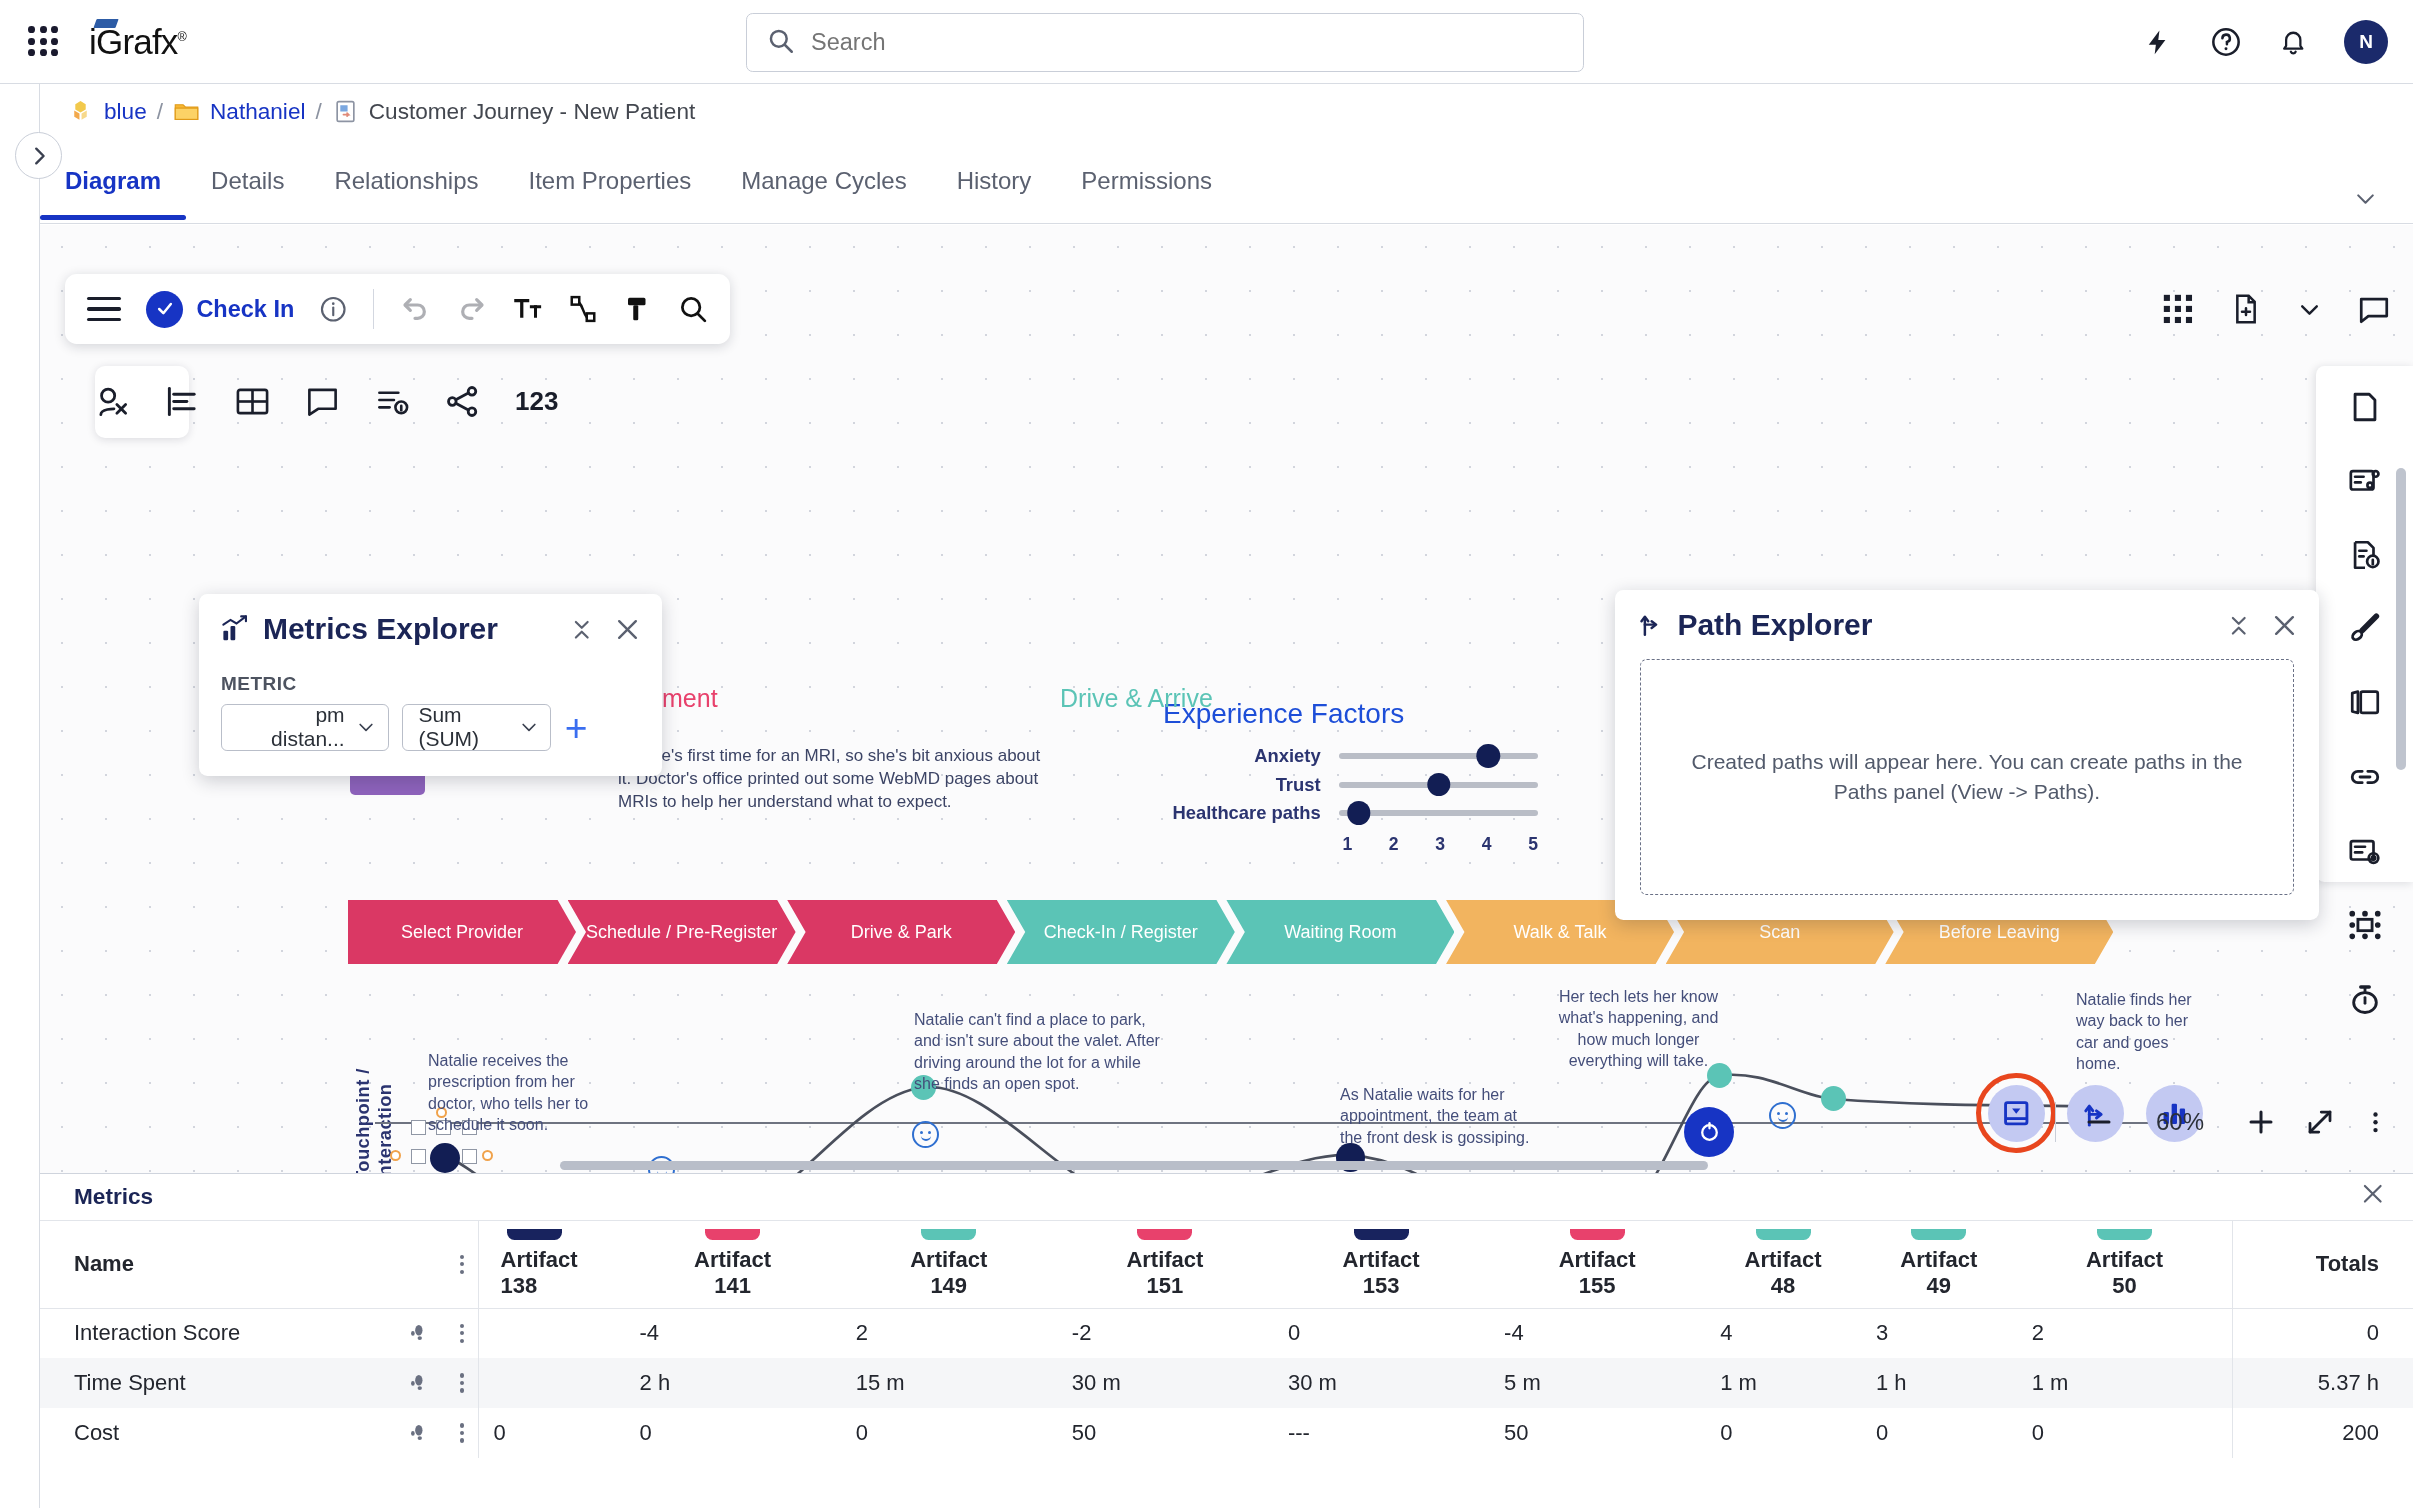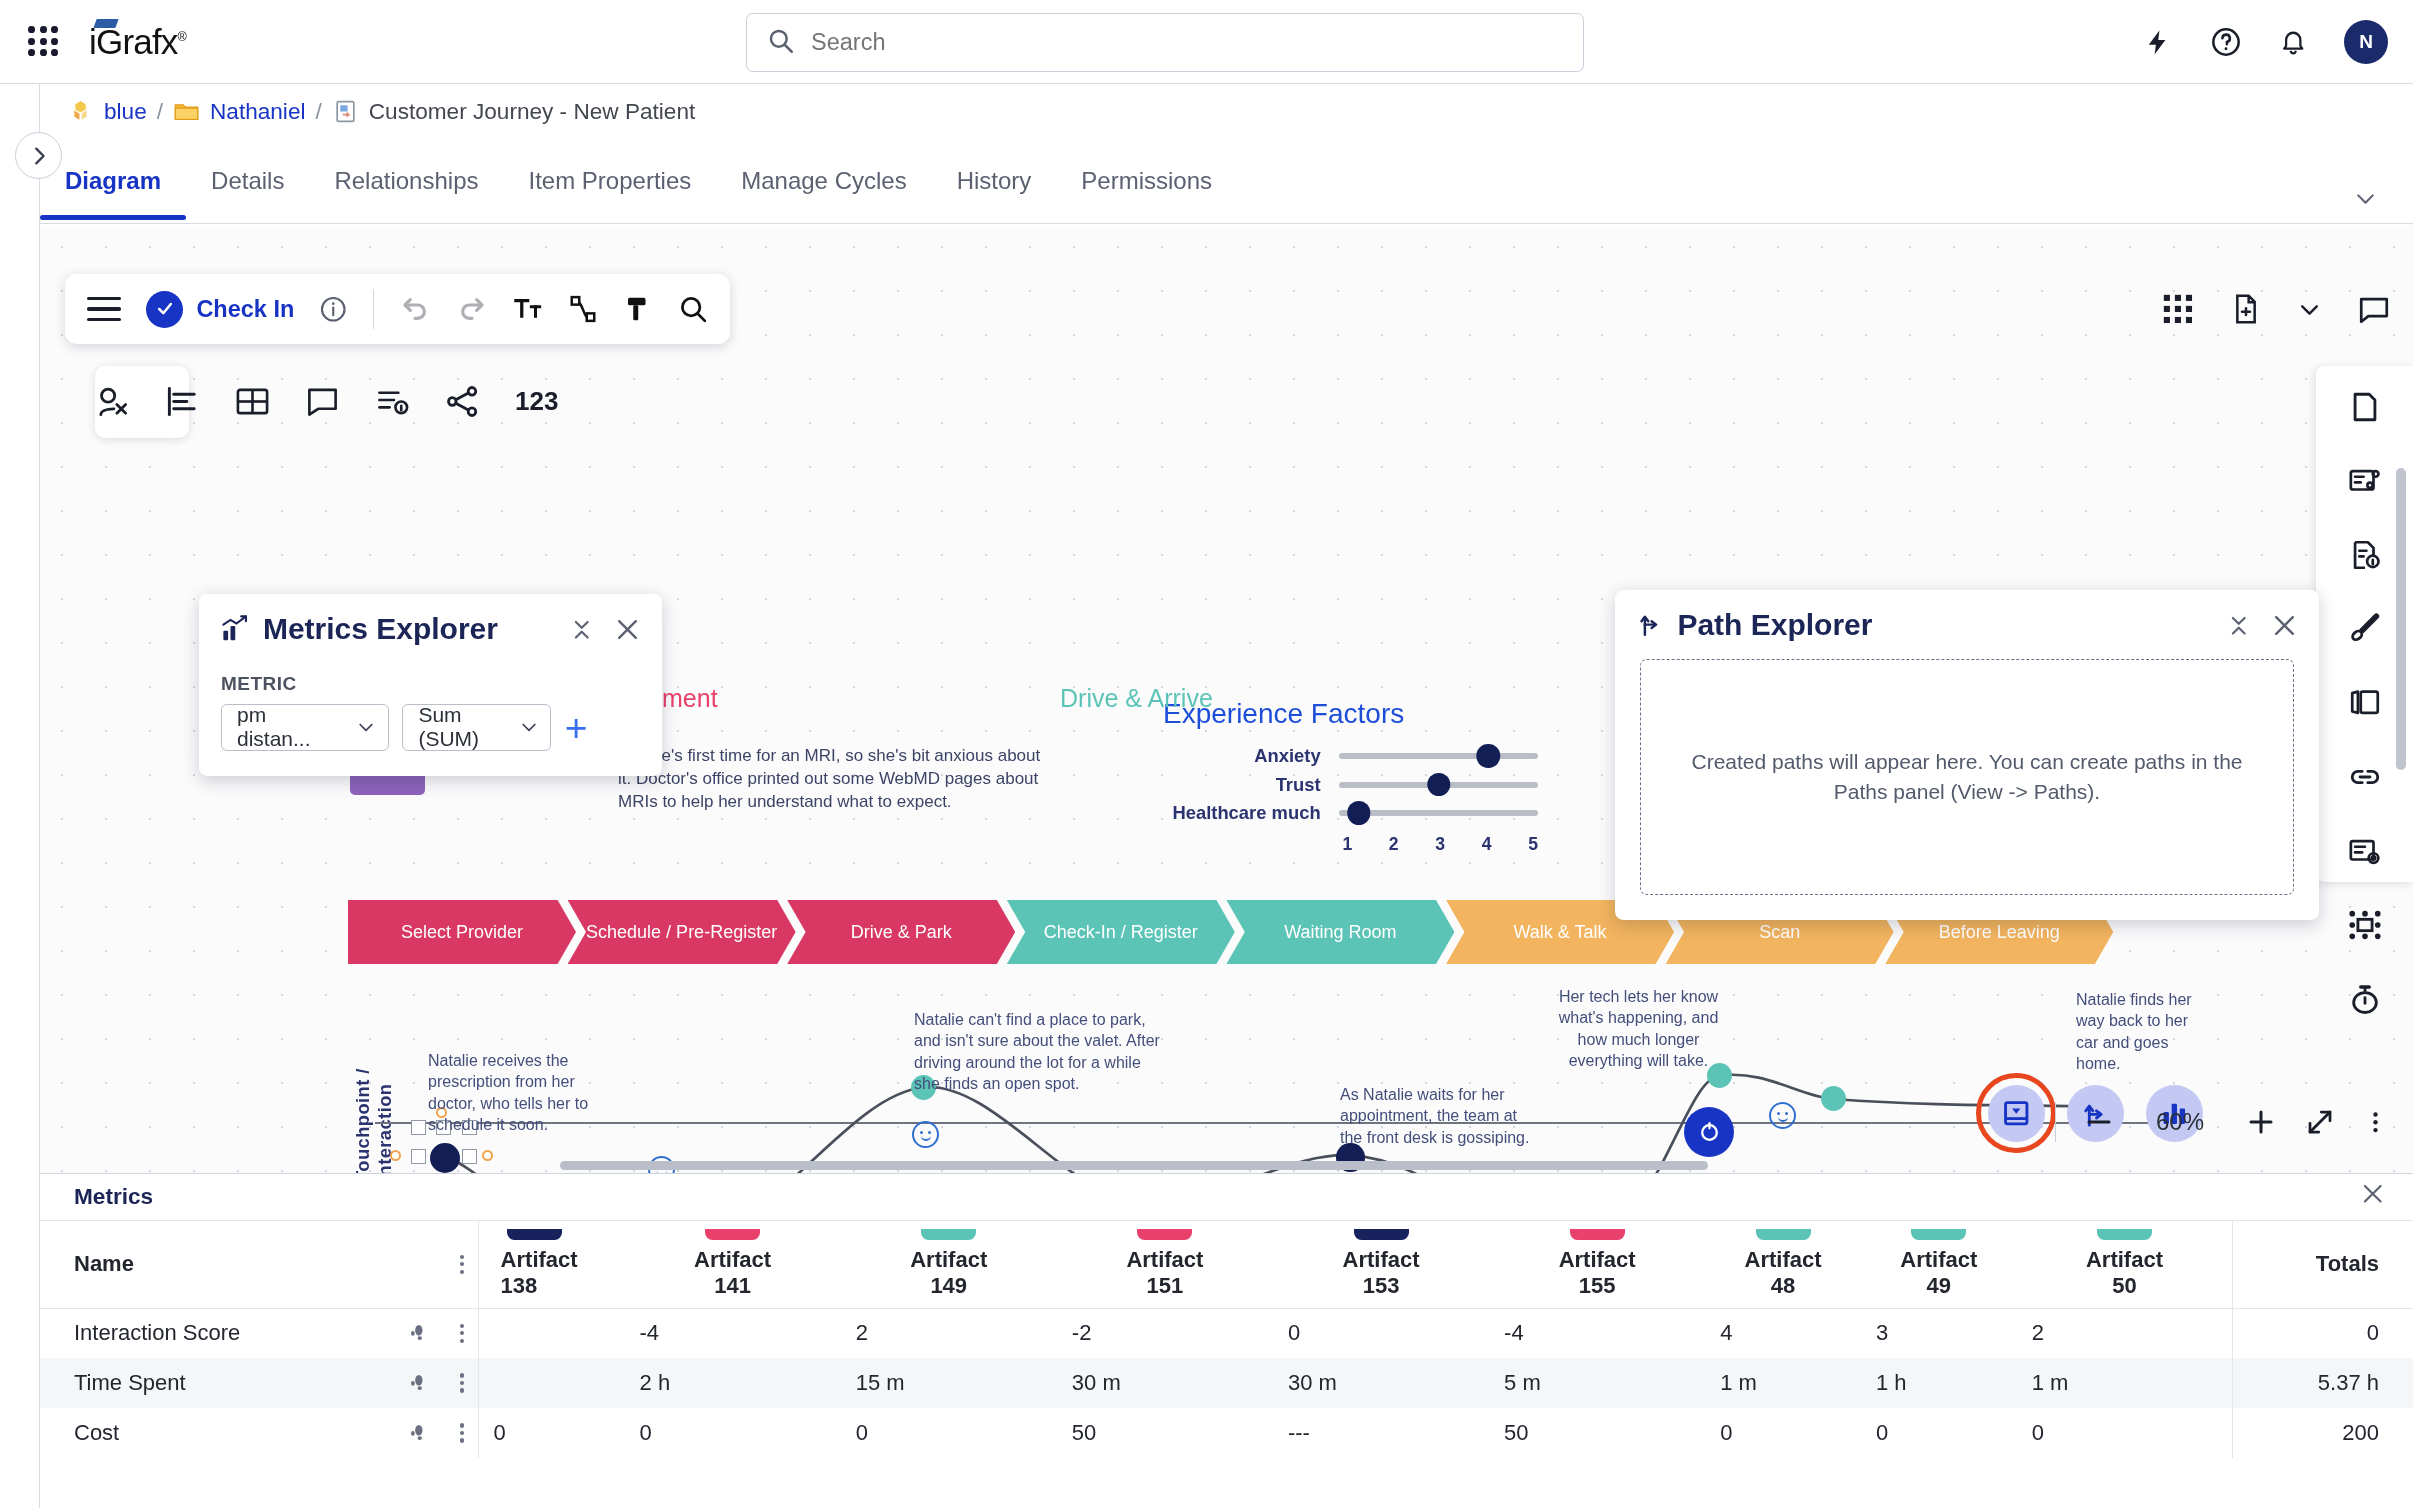--- a/index.html
+++ b/index.html
@@ -339,21 +339,21 @@
         <div class="expf-dot" style="left:75%"></div>
       </div>
     </div>
     <div class="expf-row">
       <div class="expf-lbl">Trust</div>
       <div class="expf-track">
         <div class="expf-dot" style="left:50%"></div>
       </div>
     </div>
     <div class="expf-row">
-      <div class="expf-lbl">Healthcare much</div>
+      <div class="expf-lbl">Healthcare paths</div>
       <div class="expf-track">
         <div class="expf-dot" style="left:10%"></div>
       </div>
     </div>
     <div class="expf-scale">
       <span>1</span>
       <span>2</span>
       <span>3</span>
       <span>4</span>
       <span>5</span>
@@ -675,21 +675,21 @@
         <span class="pbtn">
           <svg width="25" height="25" viewBox="0 0 24 24" fill="none" stroke="#5b6170" stroke-width="2.3">
             <line x1="4" y1="4" x2="20" y2="20" stroke-linecap="round"></line>
               <line x1="20" y1="4" x2="4" y2="20" stroke-linecap="round"></line>
           </svg>
         </span>
       </span>
     </div>
     <div class="metric-label">METRIC</div>
     <div class="metric-row">
-      <div class="fakesel" style="width:168px;">
+      <div class="fakesel" style="width:168px;text-align:right;">
         <span style="flex:1">pm distan...</span>
         <svg width="20" height="20" viewBox="0 0 24 24" fill="none" stroke="#3a4050" stroke-width="2">
           <polyline points="5,9 12,16 19,9" stroke-linecap="round" stroke-linejoin="round"></polyline>
           </svg>
       </div>
       <div class="fakesel" style="width:149px;">
         <span style="flex:1">Sum (SUM)</span>
         <svg width="20" height="20" viewBox="0 0 24 24" fill="none" stroke="#3a4050" stroke-width="2">
           <polyline points="5,9 12,16 19,9" stroke-linecap="round" stroke-linejoin="round"></polyline>
           </svg>

